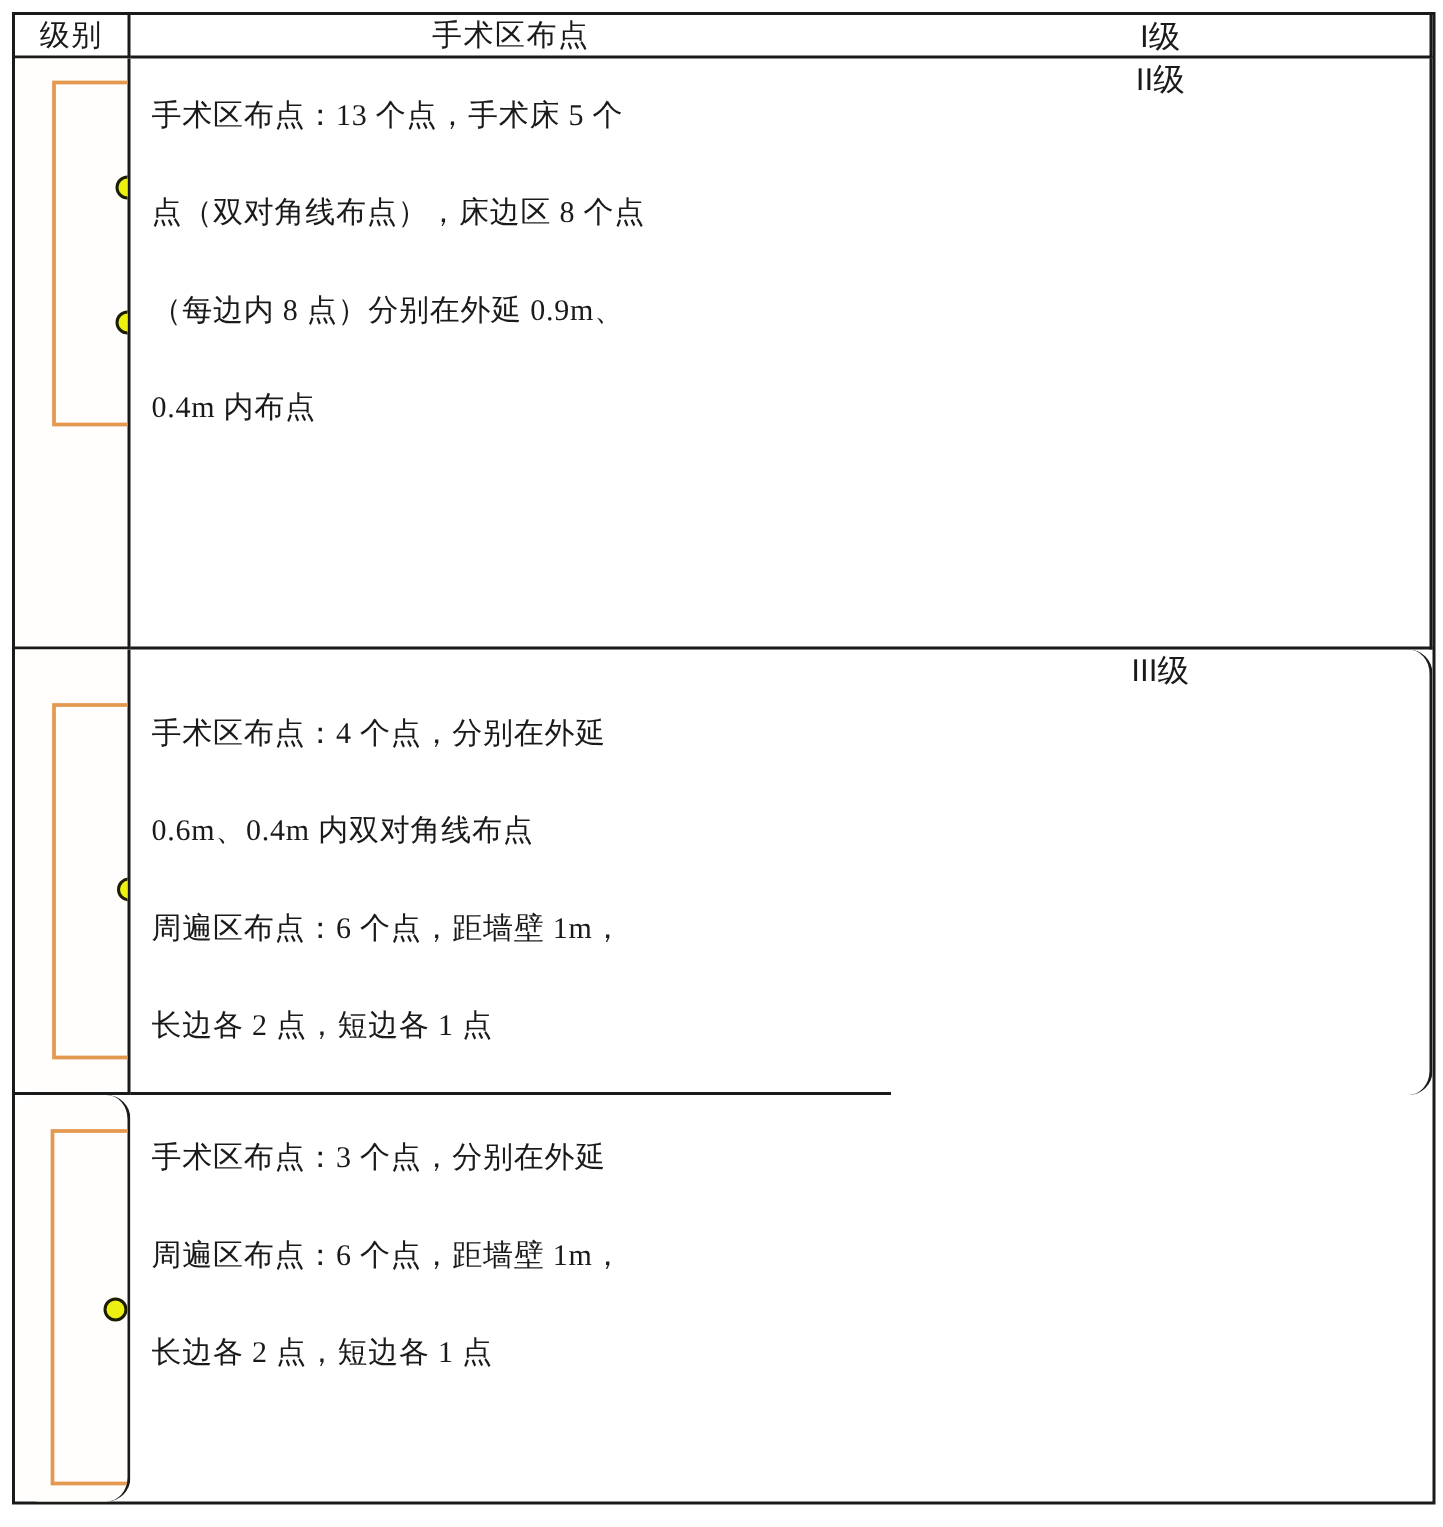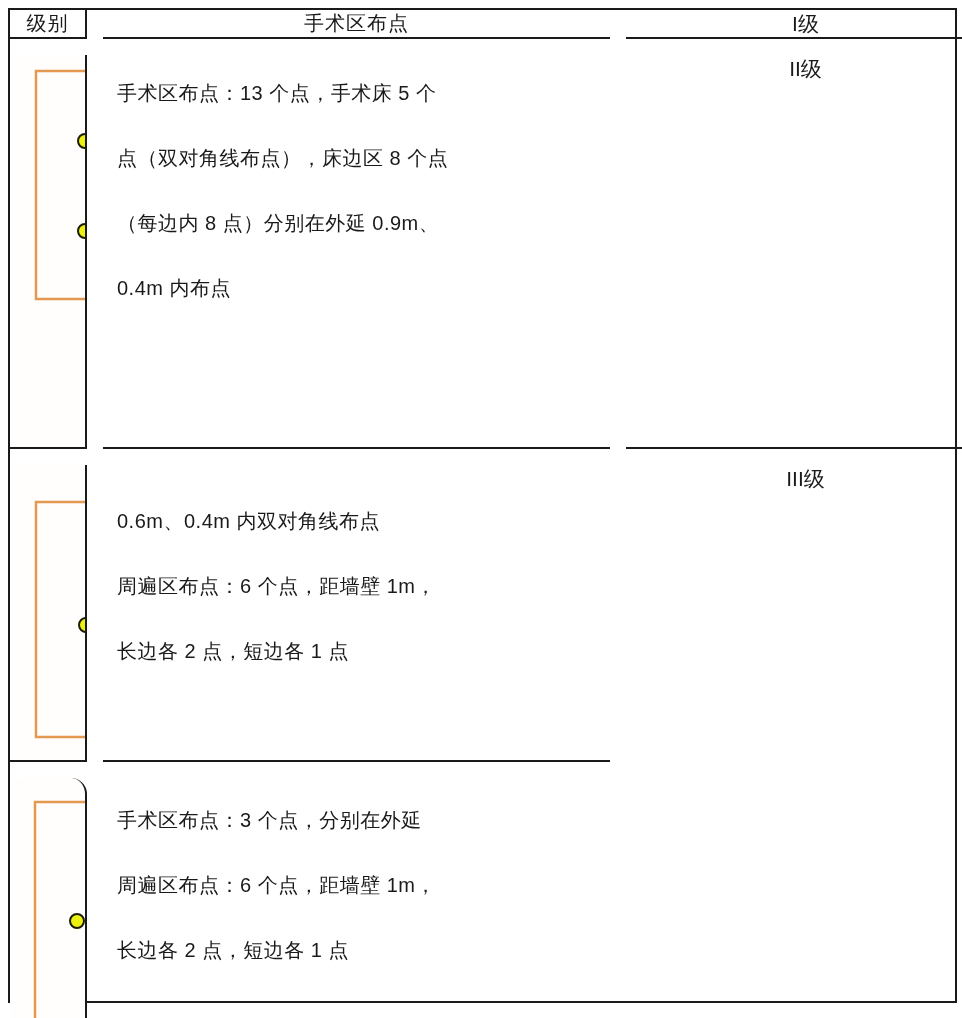--- a/index.html
+++ b/index.html
@@ -11,21 +11,20 @@
     color: #1a1a1a;
   }
   .doc-table {
     position: absolute; left: 8px; top: 8px;
     width: 949px; height: 995px;
     border: 2px solid #1a1a1a;
     display: grid;
     grid-template-columns: 77px 507px 361px;
     grid-template-rows: 29px 394px 297px 271px;
     background: #ffffff;
-    gap: 16px;
   }
   .cell {
     border-right: 2px solid #1a1a1a;
     border-bottom: 2px solid #1a1a1a;
     overflow: hidden;
     position: relative;
   }
   .cell.last-col { border-right: none; }
   .cell.last-row { border-bottom: none; border-radius: 16px; }
   .header-cell {
@@ -37,20 +36,21 @@
     font-size: 21px;
   }
   .diagram-cell { background: #fffefd; }
   .diagram-cell svg { display: block; }
   .desc-cell {
     font-size: 20px;
     line-height: 65px;
     padding-left: 14px;
     padding-right: 22px;
     letter-spacing: 0.5px;
+    font-family: Liberation Serif, serif;
   }
   .desc-cell.r1 { padding-top: 6px; }
   .desc-cell.r2 { padding-top: 24px; }
   .desc-cell.r3 { padding-top: 10px; }
   .desc-line { white-space: nowrap; }
 </style>
 </head>
 <body>
 
 <div class="doc-table">
@@ -126,20 +126,21 @@
         <circle cx="335" cy="193" r="7" fill="#edf112" stroke="#1c1c00" stroke-width="2"></circle>
         <circle cx="183" cy="66" r="7" fill="#edf112" stroke="#1c1c00" stroke-width="2"></circle>
         <circle cx="321" cy="66" r="7" fill="#edf112" stroke="#1c1c00" stroke-width="2"></circle>
         <circle cx="76" cy="160" r="7" fill="#edf112" stroke="#1c1c00" stroke-width="2"></circle>
         <circle cx="429" cy="160" r="7" fill="#edf112" stroke="#1c1c00" stroke-width="2"></circle>
         <circle cx="183" cy="244" r="7" fill="#edf112" stroke="#1c1c00" stroke-width="2"></circle>
         <circle cx="321" cy="244" r="7" fill="#edf112" stroke="#1c1c00" stroke-width="2"></circle>
       </svg>
   </div>
   <div class="cell desc-cell r2 last-col">
+    <div class="desc-line">手术区布点：4 个点，分别在外延</div>
     <div class="desc-line">0.6m、0.4m 内双对角线布点</div>
     <div class="desc-line">周遍区布点：6 个点，距墙壁 1m，</div>
     <div class="desc-line">长边各 2 点，短边各 1 点</div>
   </div>
 
   <div class="cell level-cell last-row">
     <span>III级</span>
   </div>
   <div class="cell diagram-cell last-row">
     <svg width="507" height="271" viewBox="0 0 507 271">

